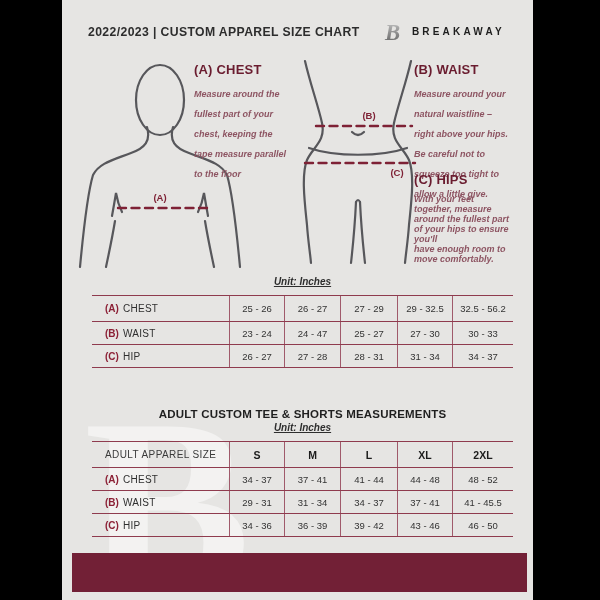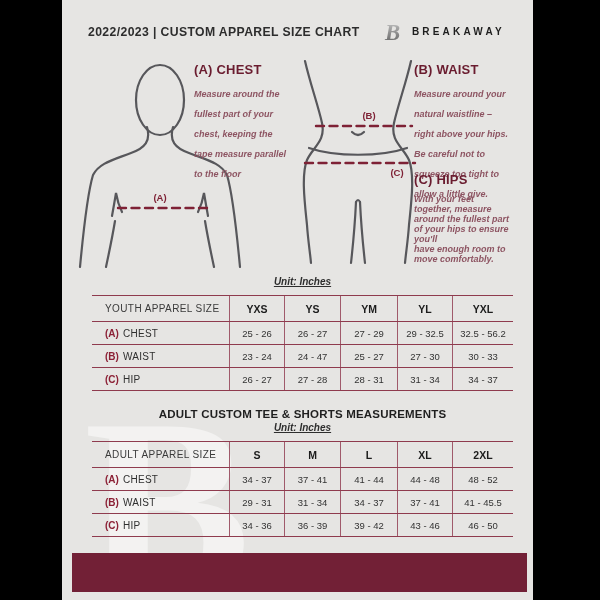--- a/index.html
+++ b/index.html
@@ -120,28 +120,20 @@
 you'll
 have enough room to
 move comfortably.</div>
     </div>
 
     <div class="watermark">B</div>
 
     <div class="tbl-wrap" style="top:274px;">
       <div class="tbl-unit">Unit: Inches</div>
       <div class="size-table">
-        <div class="t-row t-head">
-          <div class="t-cell lbl">YOUTH APPAREL SIZE</div>
-          <div class="t-cell">YXS</div>
-          <div class="t-cell">YS</div>
-          <div class="t-cell">YM</div>
-          <div class="t-cell">YL</div>
-          <div class="t-cell">YXL</div>
-        </div>
         <div class="t-row">
           <div class="t-cell lbl">
             <span class="row-prefix">(A)</span>
             <span class="row-name">CHEST</span>
           </div>
           <div class="t-cell">25 - 26</div>
           <div class="t-cell">26 - 27</div>
           <div class="t-cell">27 - 29</div>
           <div class="t-cell">29 - 32.5</div>
           <div class="t-cell">32.5 - 56.2</div>

